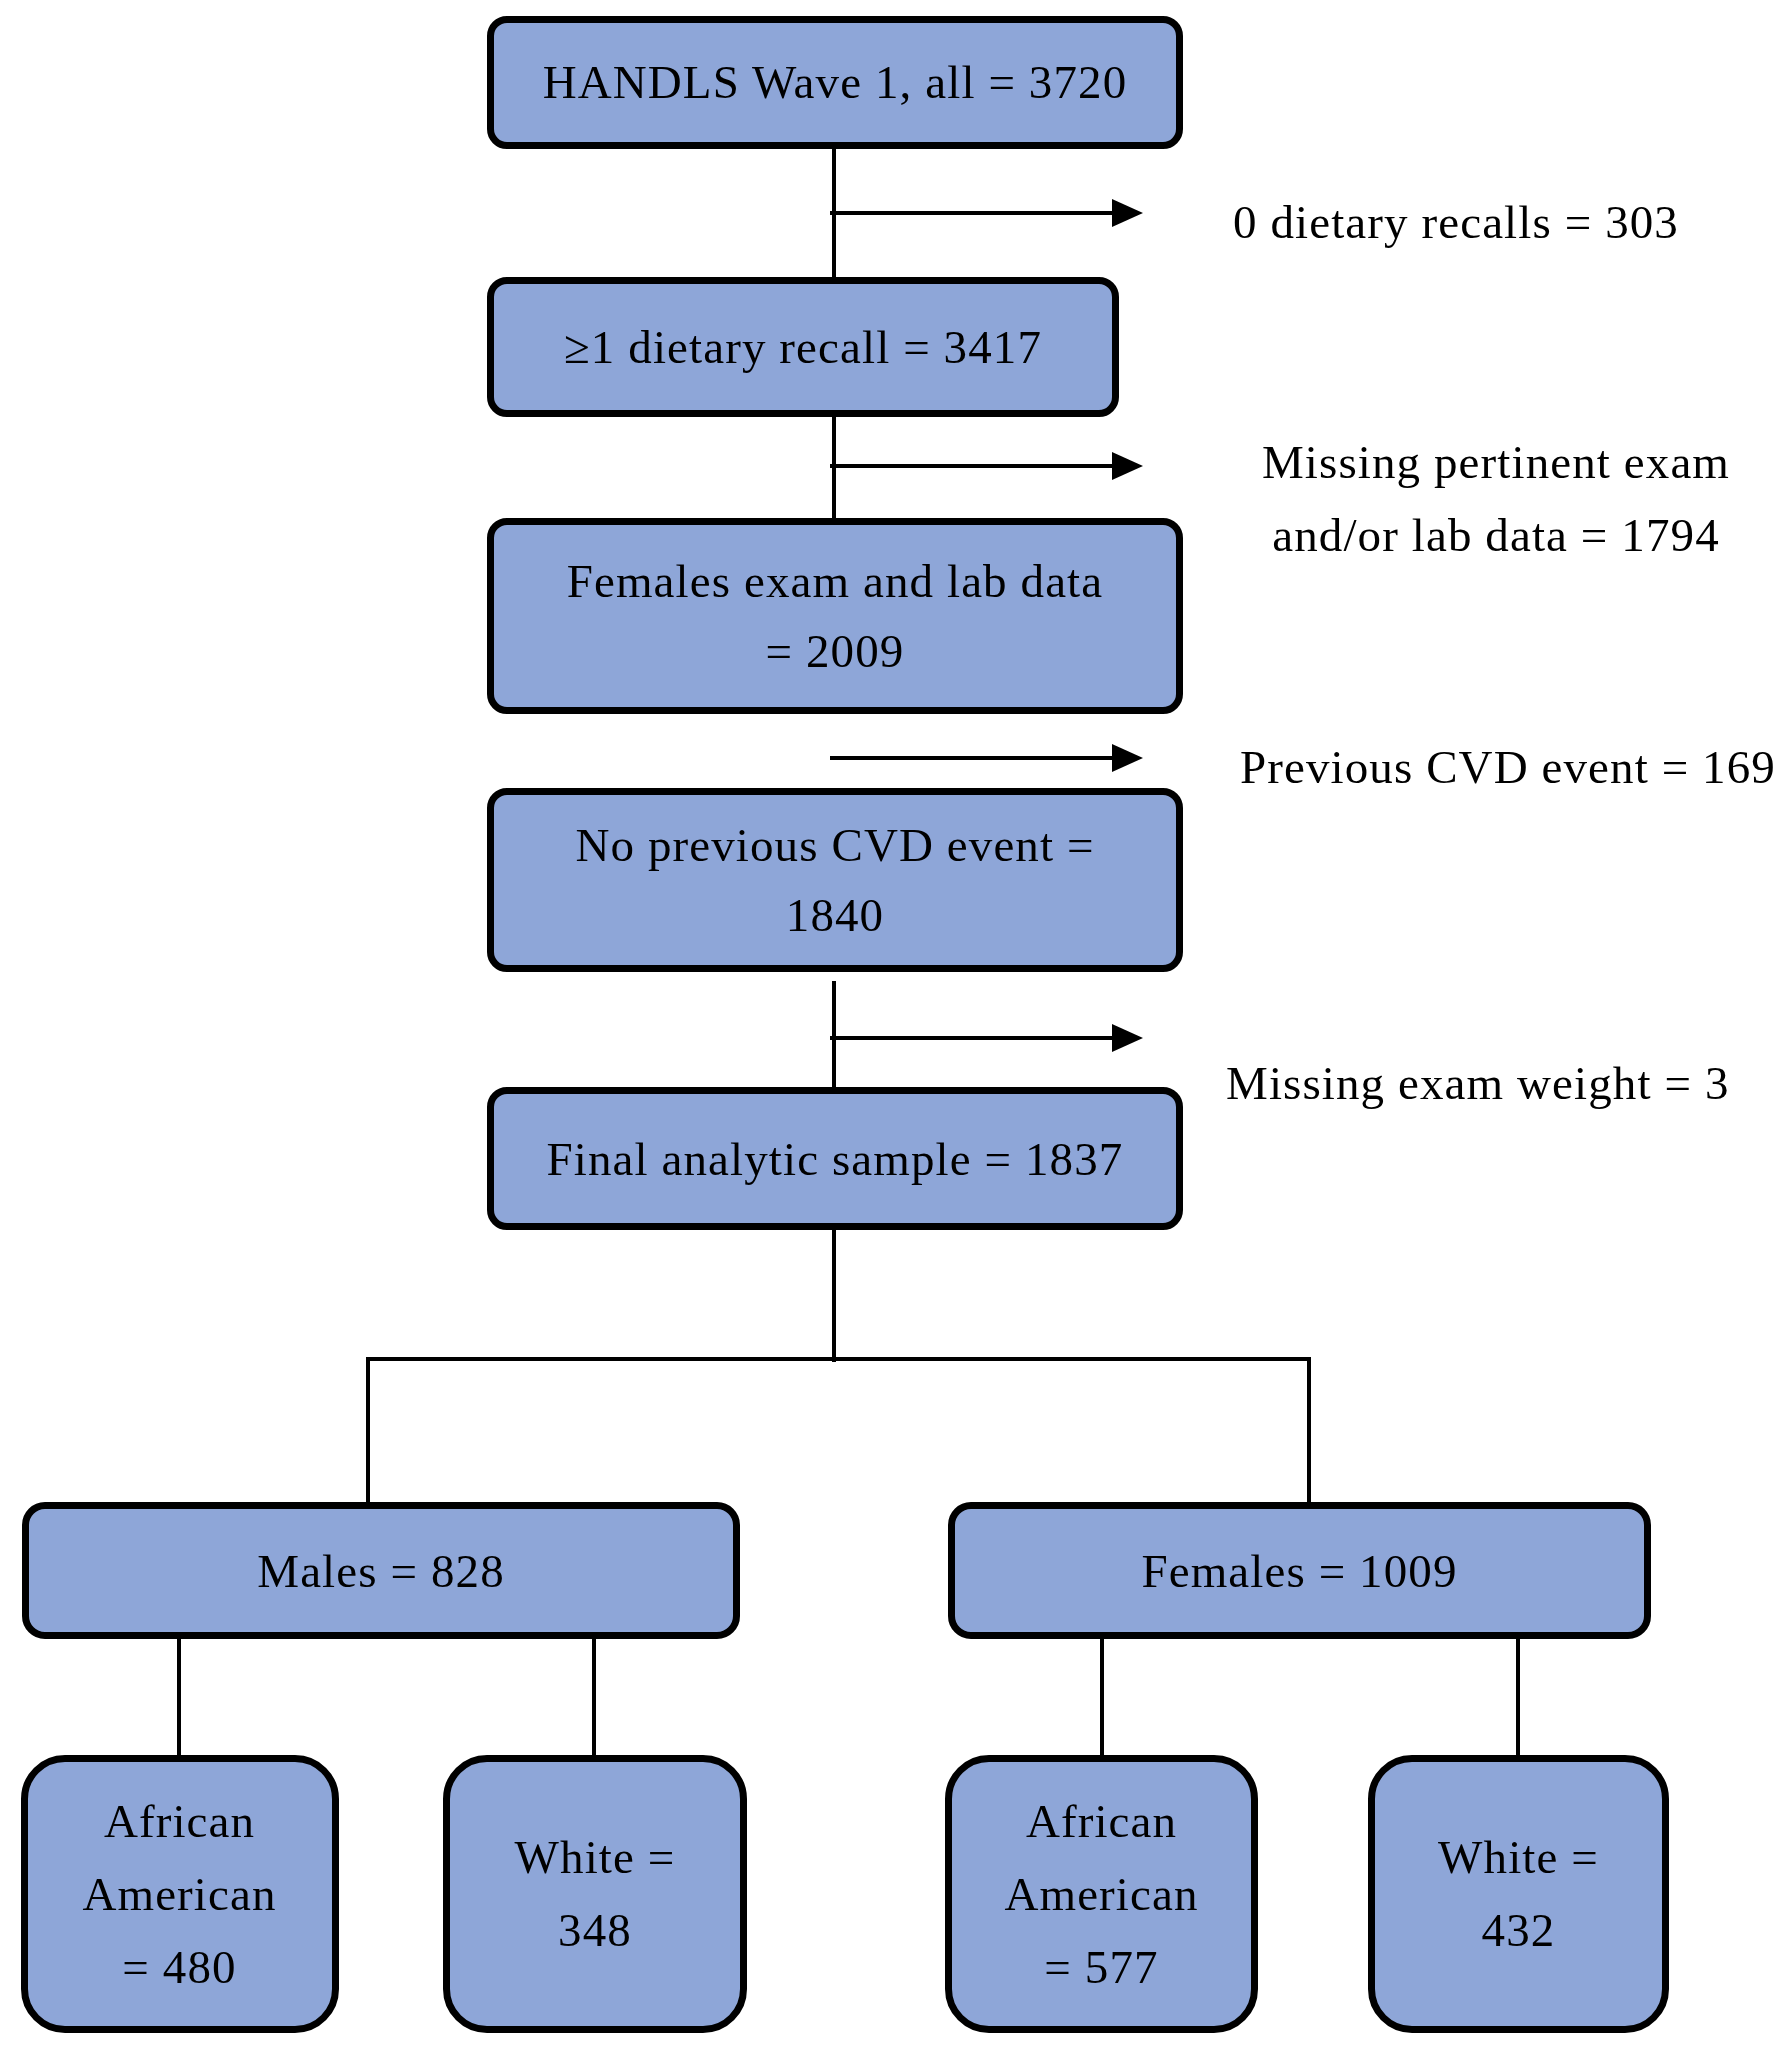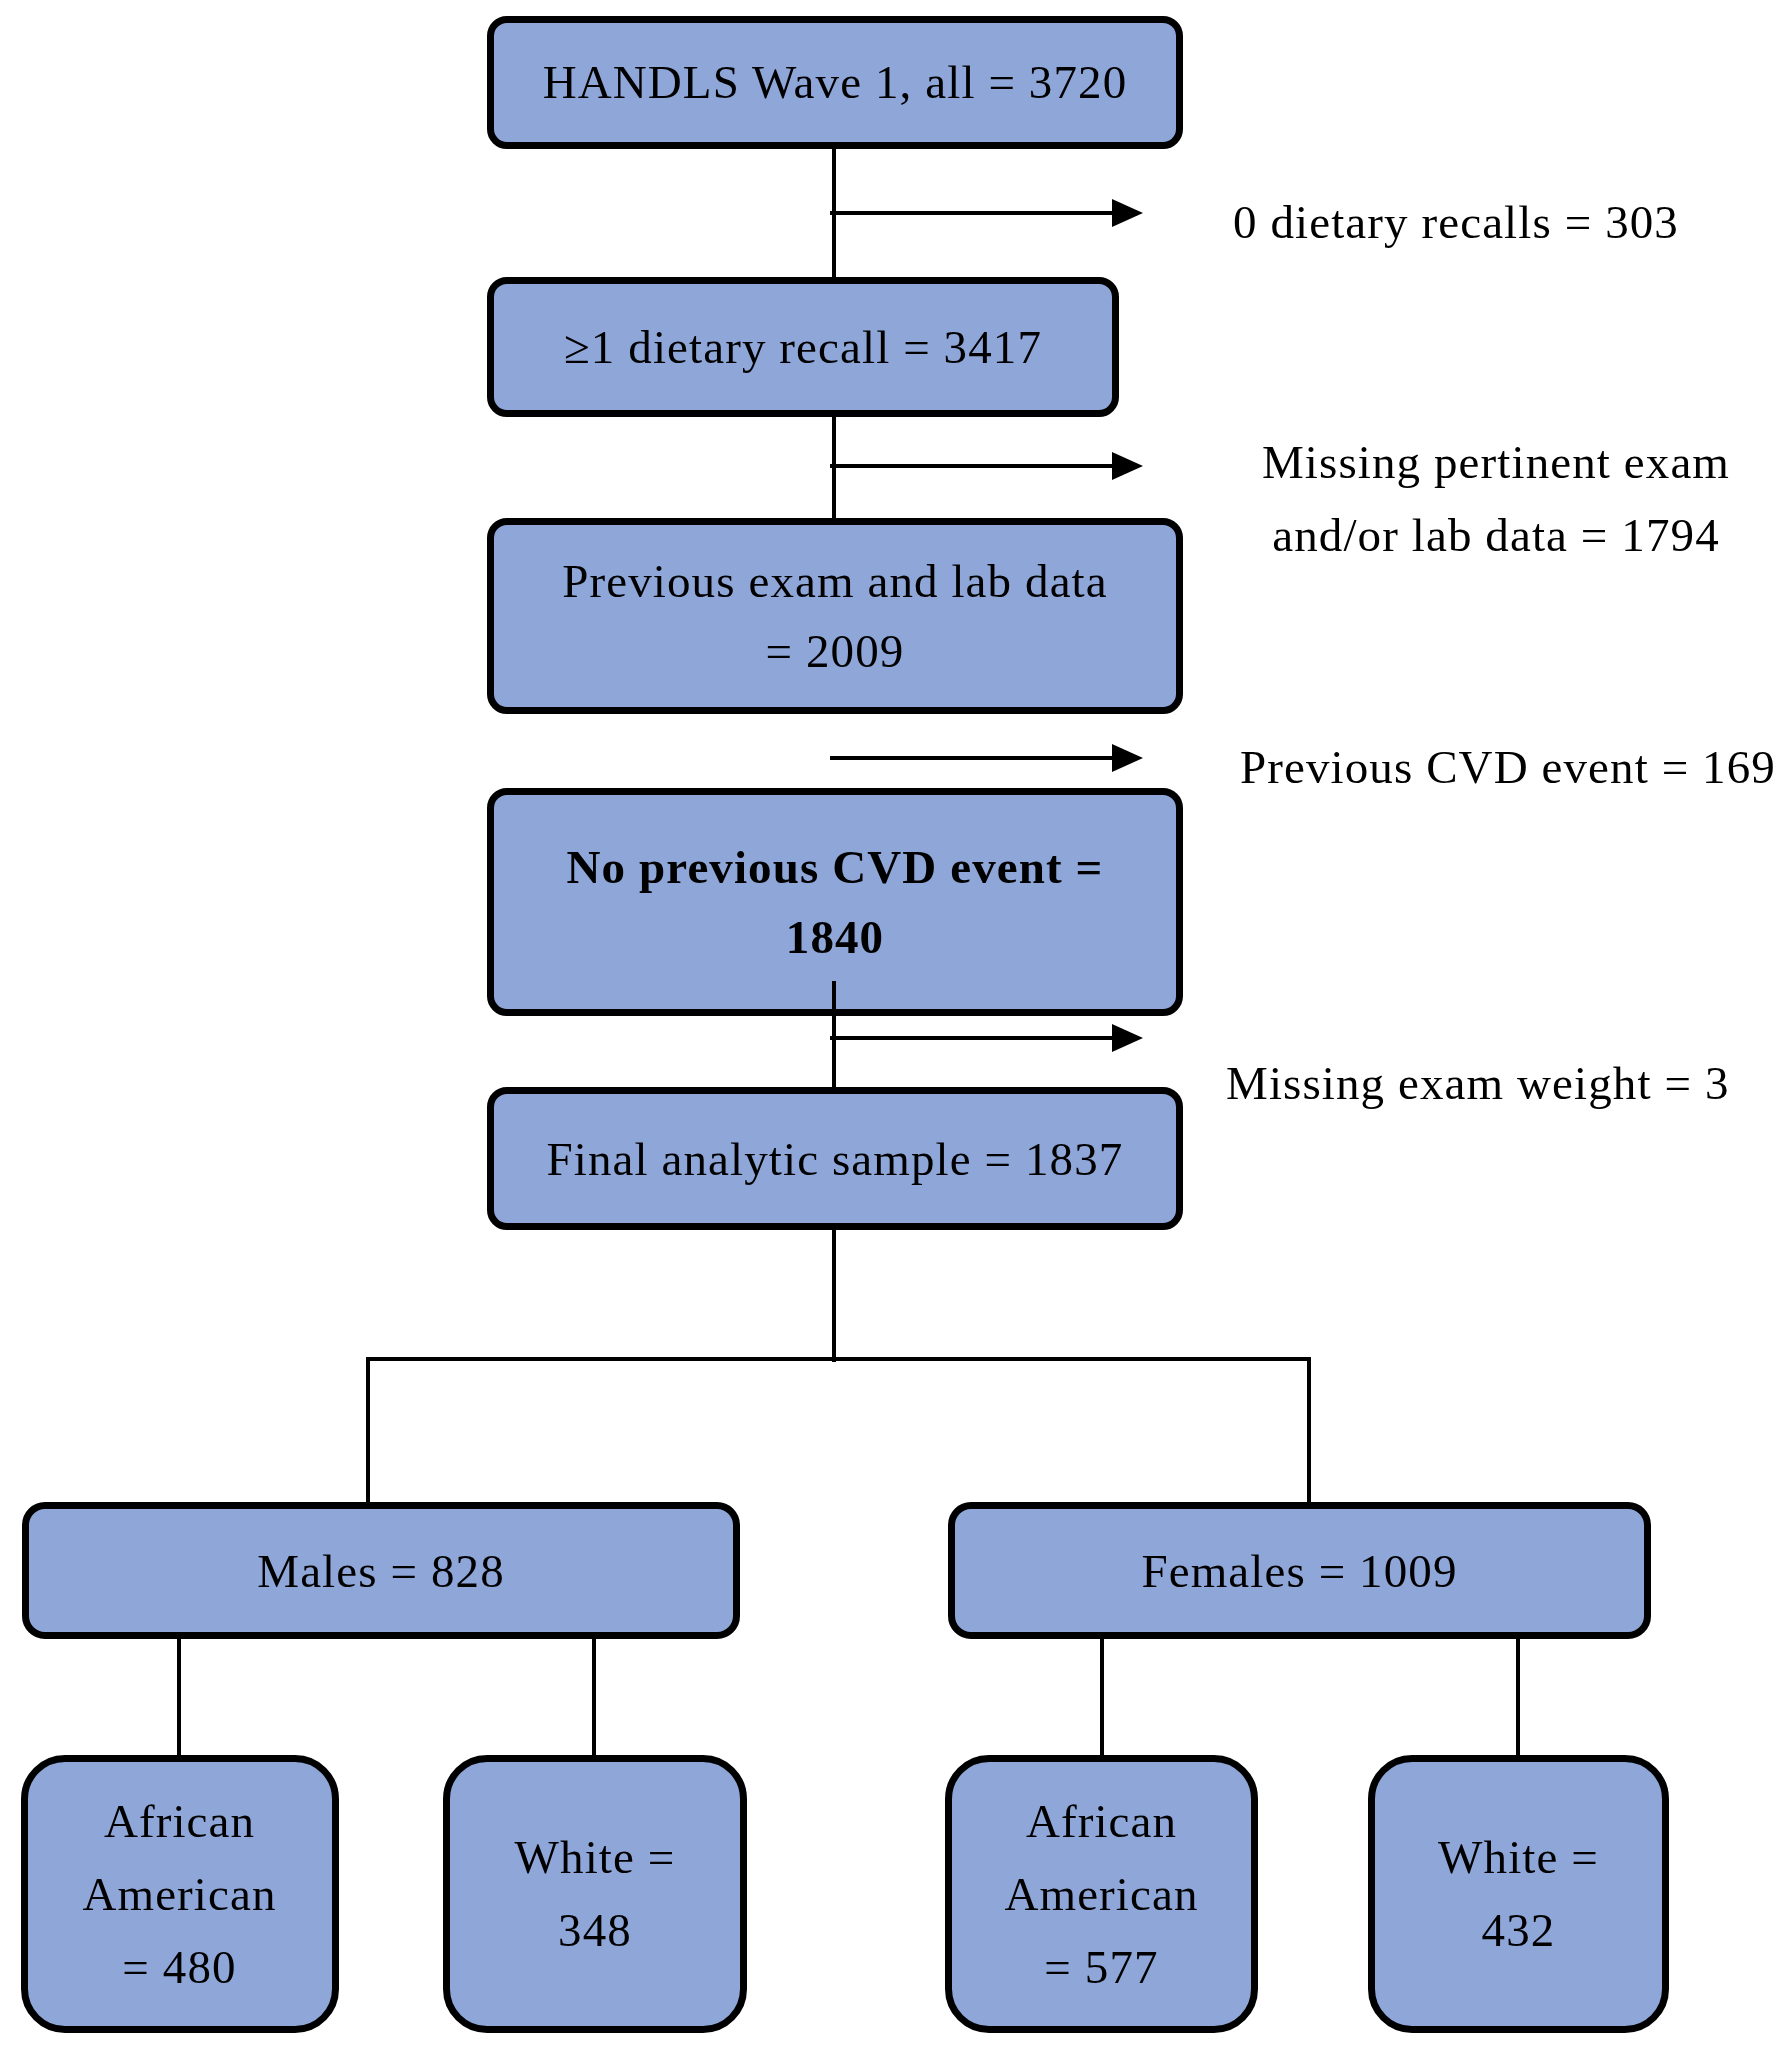--- a/index.html
+++ b/index.html
@@ -79,25 +79,25 @@
 
   <div class="box" style="left:487px; top:15.5px; width:696px; height:133px;">
     <div class="bline">HANDLS Wave 1, all = 3720</div>
   </div>
 
   <div class="box" style="left:487px; top:277px; width:632px; height:140px;">
     <div class="bline">≥1 dietary recall = 3417</div>
   </div>
 
   <div class="box" style="left:487px; top:518px; width:696px; height:196px;">
-    <div class="bline">Previous exam and lab data</div>
+    <div class="bline">Females exam and lab data</div>
     <div class="bline">= 2009</div>
   </div>
 
-  <div class="box" style="left:487px; top:788px; width:696px; height:228px;font-weight:bold;">
+  <div class="box" style="left:487px; top:788px; width:696px; height:184px;">
     <div class="bline">No previous CVD event =</div>
     <div class="bline">1840</div>
   </div>
 
   <div class="box" style="left:487px; top:1087px; width:696px; height:143px;">
     <div class="bline">Final analytic sample = 1837</div>
   </div>
 
   <div class="vline" style="left:832px; top:145px; height:134px;"></div>
   <div class="vline" style="left:832px; top:413px; height:107px;"></div>

